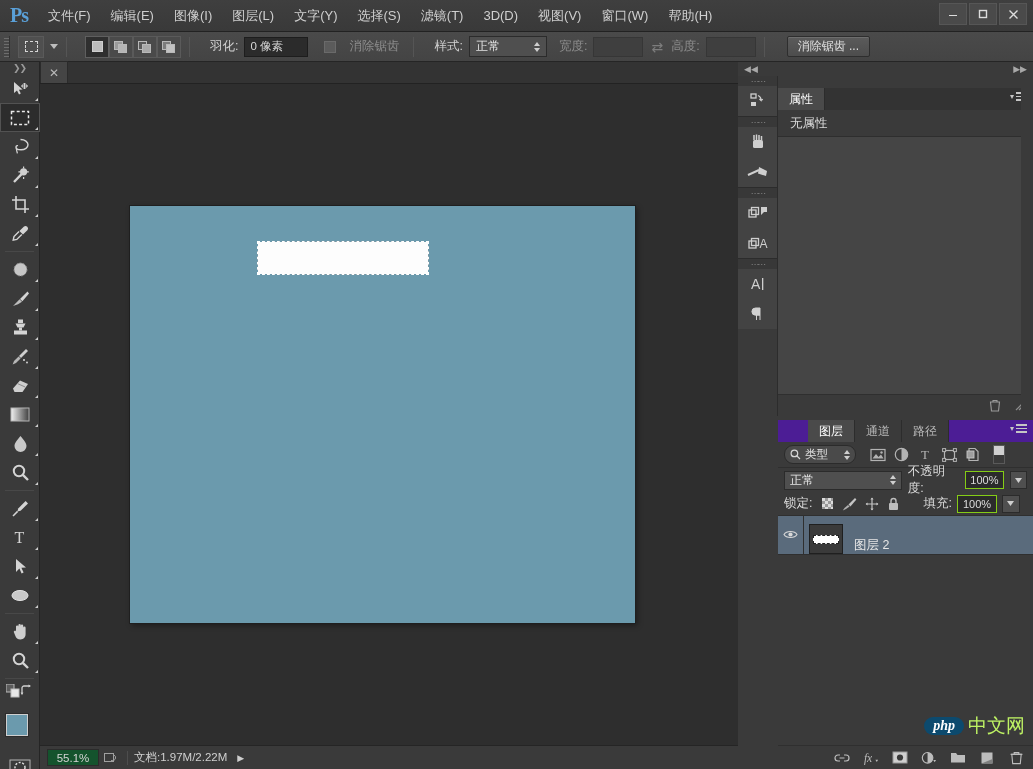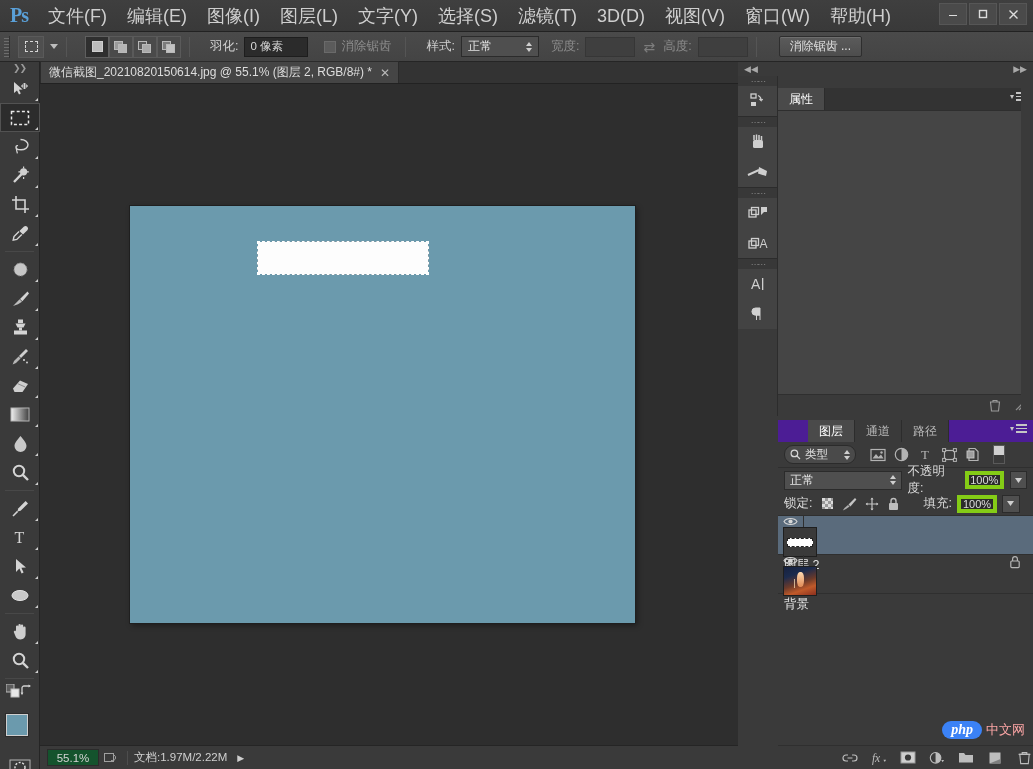--- a/index.html
+++ b/index.html
@@ -18,21 +18,21 @@
     background:linear-gradient(#3f3f3f,#393939);
     border-bottom:1px solid #222; display:flex; align-items:center;
   }
   .ps-logo{
     width:38px; height:15px; display:flex; align-items:center; justify-content:center;
     color:#5aa0d8; font-weight:bold; font-size:20px; letter-spacing:-1px;
     font-family:"Liberation Serif","DejaVu Serif",serif;
   }
   .menu-items{ display:flex; align-items:center; height:32px; }
   .menu-item{
-    padding:0 10px; height:32px; line-height:32px; font-size:18px;
+    padding:0 10px; height:32px; line-height:32px; font-size:13px;
     color:#cfcfcf; cursor:default; white-space:nowrap;
   }
   .win-btns{ position:absolute; right:6px; top:3px; display:flex; gap:2px; }
   .win-btn{
     width:28px; height:22px; display:flex; align-items:center; justify-content:center;
     color:#d8d8d8; font-size:12px; background:#4a4a4a; border:1px solid #565656;
   }
 
   
   .optionsbar{
@@ -246,43 +246,42 @@
     background:linear-gradient(#d0d0d0 0 50%,#3a3a3a 50% 100%); border:1px solid #5a5a5a;
   }
   .blend-row{
     height:24px; display:flex; align-items:center; padding:0 6px; gap:6px;
   }
   .blend-sel{
     width:122px; height:19px; background:#4f4f4f; border:1px solid #2b2b2b; color:#e4e4e4;
     font-size:12px; display:flex; align-items:center; justify-content:space-between; padding:0 5px;
   }
   .mini-input{
-    width:40px; height:18px; background:#2b2b2b; border:4px solid #84cc16; color:#dcdcdc;
+    width:40px; height:18px; background:#2b2b2b; border:1px solid #84cc16; color:#dcdcdc;
     font-size:11px; display:flex; align-items:center; justify-content:center;
   }
   .mini-caret{
     width:18px; height:18px; background:#4f4f4f; border:1px solid #2b2b2b;
     display:flex; align-items:center; justify-content:center;
   }
   .lock-row{
     height:24px; display:flex; align-items:center; padding:0 6px; gap:5px;
     border-bottom:1px solid #2f2f2f;
   }
   .lk{ width:17px;height:17px; display:flex;align-items:center;justify-content:center; color:#b8b8b8; }
   .checker{
     width:11px;height:11px;
     background-image:linear-gradient(45deg,#9a9a9a 25%,transparent 25%,transparent 75%,#9a9a9a 75%),
                      linear-gradient(45deg,#9a9a9a 25%,#dcdcdc 25%,#dcdcdc 75%,#9a9a9a 75%);
     background-size:6px 6px; background-position:0 0,3px 3px;
   }
   .lay-list{ flex:1; background:#3a3a3a; overflow:hidden; }
   .lay-row{
-    height:39px; display:flex; align-items:flex-start; border-bottom:1px solid #2f2f2f;
+    height:39px; display:flex; align-items:flex-end; border-bottom:1px solid #2f2f2f;
     position:relative;
-    flex-direction:column;
   }
   .lay-row.selected{ background:#5a6b7c; }
   .eye-cell{
     width:26px; height:39px; display:flex; align-items:center; justify-content:center;
     border-right:1px solid #2f2f2f;
   }
   .thumb-cell{ width:44px; display:flex; align-items:center; justify-content:center; }
   .thumb{
     width:34px; height:30px; border:1px solid #1f1f1f; background:#fff;
     display:flex; align-items:center; justify-content:center; overflow:hidden;
@@ -296,32 +295,32 @@
   }
   .thumb.photo::after{
     content:""; position:absolute; left:40%; top:18%; width:22%; height:55%;
     background:linear-gradient(#ffd9b0,#e08a55); border-radius:40%;
     box-shadow:-6px 4px 0 -3px rgba(255,230,190,.7), 7px 6px 0 -4px rgba(255,200,150,.6);
   }
   .lay-name{ font-size:12.5px; color:#e6e6e6; margin-left:6px; }
   .lay-lock{ position:absolute; right:12px; color:#b6b6b6; font-size:11px; }
   .lay-foot{
     height:24px; background:#3a3a3a; display:flex; align-items:center; justify-content:flex-end;
-    gap:13px; padding-right:1px; border-top:1px solid #2f2f2f; color:#bdbdbd;
+    gap:13px; padding-right:9px; border-top:1px solid #2f2f2f; color:#bdbdbd;
   }
   .lf{ width:16px;height:16px; display:flex;align-items:center;justify-content:center; }
   .watermark{
     position:absolute; right:8px; bottom:30px; display:flex; align-items:center; gap:4px;
     z-index:5;
   }
   .wm-php{
-    background:#3b82f6; color:#fff; font-style:italic; font-weight:bold; font-size:14px;
+    background:#0c4a6e; color:#fff; font-style:italic; font-weight:bold; font-size:14px;
     padding:1px 9px; border-radius:11px; font-family:"Liberation Serif","DejaVu Serif",serif;
   }
-  .wm-cn{ color:#fca5a5; font-size:13px; }
+  .wm-cn{ color:#bef264; font-size:19px; }
   .vscroll{
     position:absolute; right:0; top:0; width:12px; height:100%; background:#3a3a3a;
   }
   svg{ display:block; }
 </style>
 </head>
 <body>
 
 <div id="app">
 
@@ -390,21 +389,21 @@
           </div>
       </div>
     </div>
 
     <div class="opt-sep"></div>
     <div class="opt-label">羽化:</div>
     <div class="opt-input feather">0 像素</div>
 
     <div style="display:flex;align-items:center;margin-left:16px;">
       <div class="chk"></div>
-      <div class="opt-label dim" style="margin-left:0">消除锯齿</div>
+      <div class="opt-label dim" style="margin-left:8px">消除锯齿</div>
     </div>
 
     <div class="opt-sep"></div>
     <div class="opt-label">样式:</div>
     <div class="opt-select">
       <span>正常</span>
       <span class="spin">
           <i class="up"></i>
           <i class="dn"></i>
         </span>
@@ -415,21 +414,20 @@
     <div class="swapwh">⇄</div>
     <div class="opt-label dim" style="margin-left:0">高度:</div>
     <div class="opt-input wh"></div>
 
     <div class="opt-sep"></div>
     <div class="refine-btn">消除锯齿 ...</div>
   </div>
 
   <div class="tabbar">
     <div class="doc-tab">
-      <span>微信截图_20210820150614.jpg @ 55.1% (图层 2, RGB/8#) *</span>
       <span class="tab-close">✕</span>
     </div>
   </div>
 
   <div class="toolbar">
     <div class="tb-grip">❯❯</div>
 
     <div class="tool">
       <svg width="18" height="18" viewBox="0 0 18 18">
           <path d="M3 2 L3 13 L6 10.4 L8 14.5 L9.8 13.6 L7.9 9.7 L11.6 9.6 Z" fill="#d4d4d4"></path>
@@ -720,20 +718,21 @@
           <div class="ptab active">属性</div>
           <div class="panel-menu">
             <span style="font-size:8px;">▾</span>
             <span class="pm-lines">
                 <i></i>
                 <i></i>
                 <i></i>
               </span>
           </div>
         </div>
+        <div class="prop-content">无属性</div>
         <div class="prop-empty"></div>
         <div class="prop-foot">
           <span>
             <svg width="12" height="13" viewBox="0 0 12 13">
                 <path d="M1.5 3 h9 l-1 9 h-7 Z M4 3 V1.5 h4 V3" fill="none" stroke="#9a9a9a" stroke-width="1.1"></path>
               </svg>
           </span>
           <span>
             <svg width="10" height="10" viewBox="0 0 10 10">
                 <path d="M9 3 L3 9 M9 6 L6 9" stroke="#8d8d8d" stroke-width="1.2"></path>
@@ -868,38 +867,20 @@
           </div>
           <div class="thumb-cell">
             <div class="thumb white-rect">
                 <div class="wr"></div>
               </div>
           </div>
           <span class="lay-name">图层 2</span>
         </div>
 
 
-        <div class="lay-row">
-          <div class="eye-cell">
-            <svg width="15" height="11" viewBox="0 0 15 11">
-                <path d="M1 5.5 C3.5 1.5 11.5 1.5 14 5.5 C11.5 9.5 3.5 9.5 1 5.5 Z" fill="none" stroke="#d8d8d8" stroke-width="1.1"></path>
-                <circle cx="7.5" cy="5.5" r="2.1" fill="#d8d8d8"></circle>
-              </svg>
-          </div>
-          <div class="thumb-cell">
-            <div class="thumb photo"></div>
-          </div>
-          <span class="lay-name">背景</span>
-          <span class="lay-lock">
-            <svg width="12" height="14" viewBox="0 0 12 14">
-                <rect x="1.8" y="6" width="8.4" height="6.6" rx="1" fill="none" stroke="#b6b6b6" stroke-width="1.2"></rect>
-                <path d="M3.6 6 V4 a2.4 2.4 0 0 1 4.8 0 V6" fill="none" stroke="#b6b6b6" stroke-width="1.2"></path>
-              </svg>
-          </span>
-        </div>
 
       </div>
 
       <div class="watermark">
         <span class="wm-php">php</span>
         <span class="wm-cn">中文网</span>
       </div>
 
       <div class="lay-foot">
         <span class="lf">

